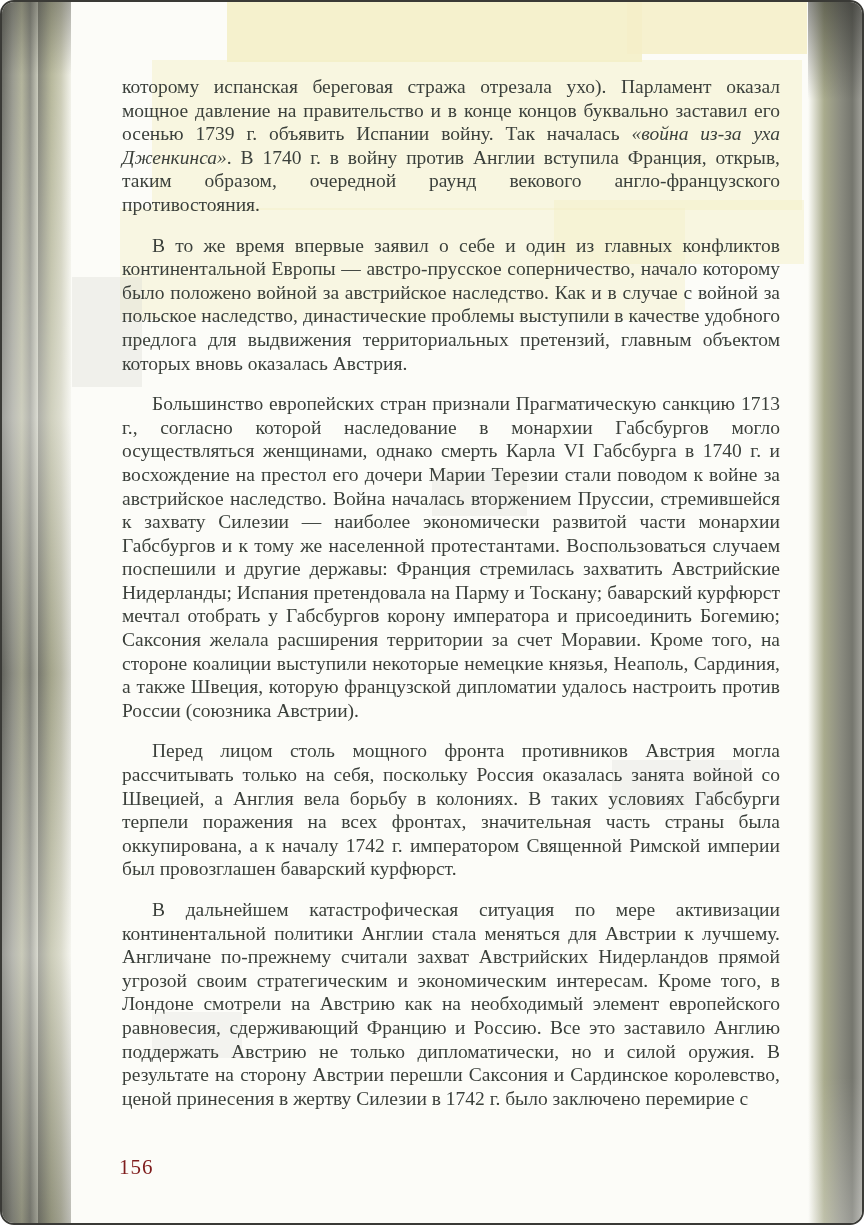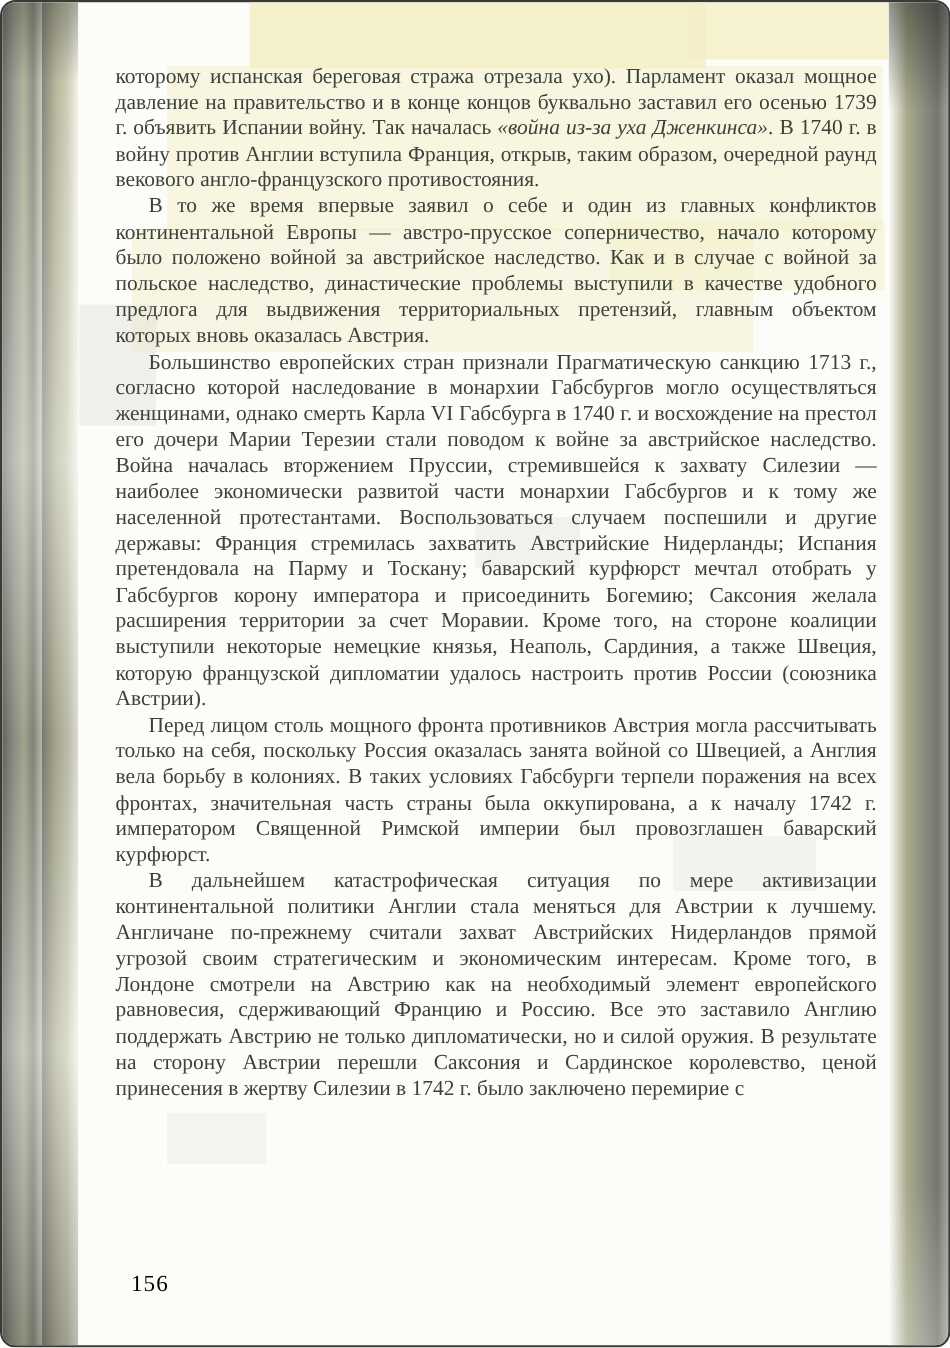--- a/index.html
+++ b/index.html
@@ -72,32 +72,32 @@
     top: 56px;
     width: 692px;
     font-size: 19.5px;
     line-height: 23.6px;
     color: #3b403b;
     text-align: justify;
     hyphens: auto;
     -webkit-hyphens: auto;
   }
   .text-col p {
-    margin: 0;
+    margin: 17px;
     text-indent: 30px;
   }
   .text-col p.no-indent { text-indent: 0; }
   .text-col em { font-style: italic; }
   .page-number {
     position: absolute;
     z-index: 2;
     left: 117px;
     top: 1153px;
     font-size: 21px;
-    color: #000000;
+    color: #7f1d1d;
     letter-spacing: 1px;
   }
 </style>
 </head>
 <body>
 
 <div class="scan">
 
   <div class="edge-left-outer"></div>
   <div class="edge-left-inner"></div>

